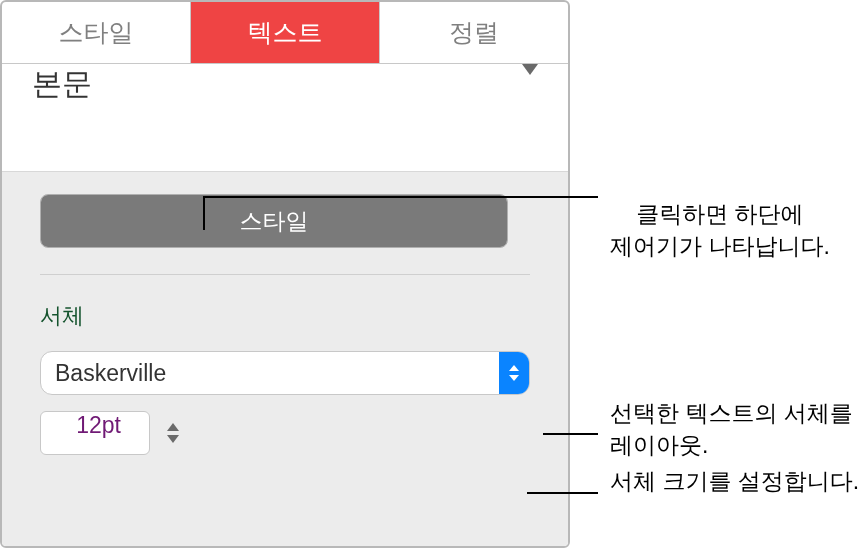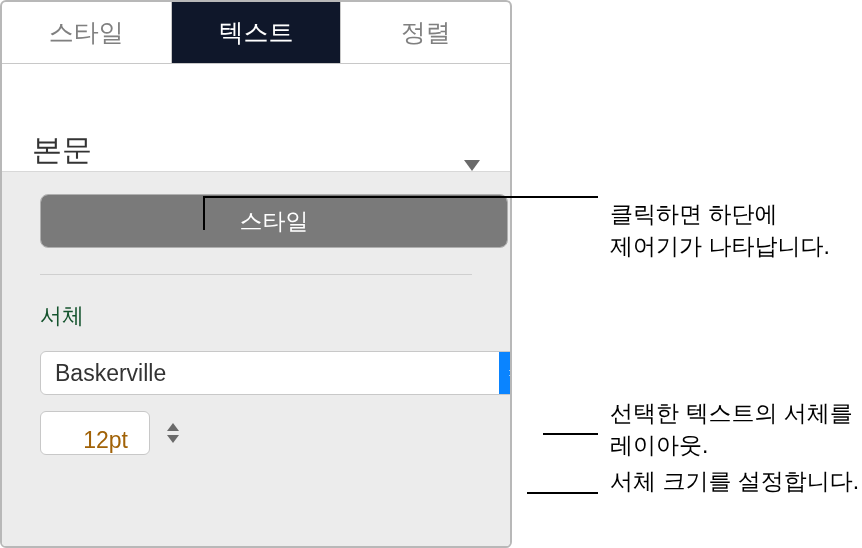--- a/index.html
+++ b/index.html
@@ -8,21 +8,21 @@
       padding: 0;
       font-family: -apple-system, "Helvetica Neue", Arial, sans-serif;
     }
     body {
       width: 862px;
       height: 548px;
       background: #fff;
       position: relative;
     }
     .panel {
-      width: 512px;
+      width: 570px;
       height: 548px;
       border: 2px solid #b8b8b8;
       border-radius: 6px;
       overflow: hidden;
       background: #fff;
       position: relative;
     }
     .tabs-top {
       display: flex;
       height: 62px;
@@ -35,27 +35,27 @@
       justify-content: center;
       font-size: 25px;
       color: #808080;
       cursor: pointer;
       border-right: 1px solid #c8c8c8;
     }
     .tab-top:last-child {
       border-right: none;
     }
     .tab-top.active {
-      background: #0f172a;
+      background: #ef4444;
       color: #fff;
       font-weight: 500;
     }
     .paragraph-style {
       display: flex;
-      align-items: flex-end;
+      align-items: flex-start;
       padding: 0 30px;
       height: 108px;
       border-bottom: 1px solid #d8d8d8;
       background: #fff;
     }
     .paragraph-style-label {
       flex: 1;
       font-size: 30px;
       color: #333;
     }
@@ -105,21 +105,21 @@
     .font-label {
       font-size: 22px;
       color: #14532d;
       margin-bottom: 20px;
     }
     .popup {
       display: flex;
       align-items: center;
       background: #fff;
       border: 1px solid #c8c8c8;
-      border-radius: 6px;
+      border-radius: 12px;
       height: 44px;
       overflow: hidden;
       gap: 16px;
     }
     .popup-font {
       width: 490px;
       margin-bottom: 16px;
     }
     .popup-text {
       flex: 1;
@@ -152,30 +152,30 @@
     .row2 {
       display: flex;
       align-items: center;
       gap: 12px;
     }
     .popup-typeface {
       width: 322px;
     }
     .size-field {
       display: flex;
-      align-items: flex-end;
+      align-items: flex-start;
       background: #fff;
       border: 1px solid #c8c8c8;
       border-radius: 6px;
       height: 44px;
       width: 110px;
       justify-content: flex-end;
-      padding-right: 21px;
-      font-size: 23px;
-      color: #a16207;
+      padding-right: 28px;
+      font-size: 23px;
+      color: #701a75;
     }
     .stepper {
       display: flex;
       flex-direction: column;
       width: 22px;
       height: 44px;
       justify-content: center;
       gap: 4px;
       align-items: center;
     }
@@ -261,21 +261,21 @@
         <div class="step-up"></div>
         <div class="step-down"></div>
       </div>
     </div>
 
   </div>
 </div>
 
 <div class="callout-line-v" style="left:203px; top:196px; height:34px;"></div>
 <div class="callout-line" style="left:203px; top:196px; width:395px;"></div>
-<div class="callout" style="left:610px; top:198px;">
+<div class="callout" style="left:610px; top:198px;text-align:center;">
   <div>클릭하면 하단에</div>
   <div>제어기가 나타납니다.</div>
 </div>
 
 <div class="callout-line" style="left:543px; top:433px; width:55px;"></div>
 <div class="callout" style="left:610px; top:397px;">
   <div>선택한 텍스트의 서체를</div>
   <div>레이아웃.</div>
 </div>
 

